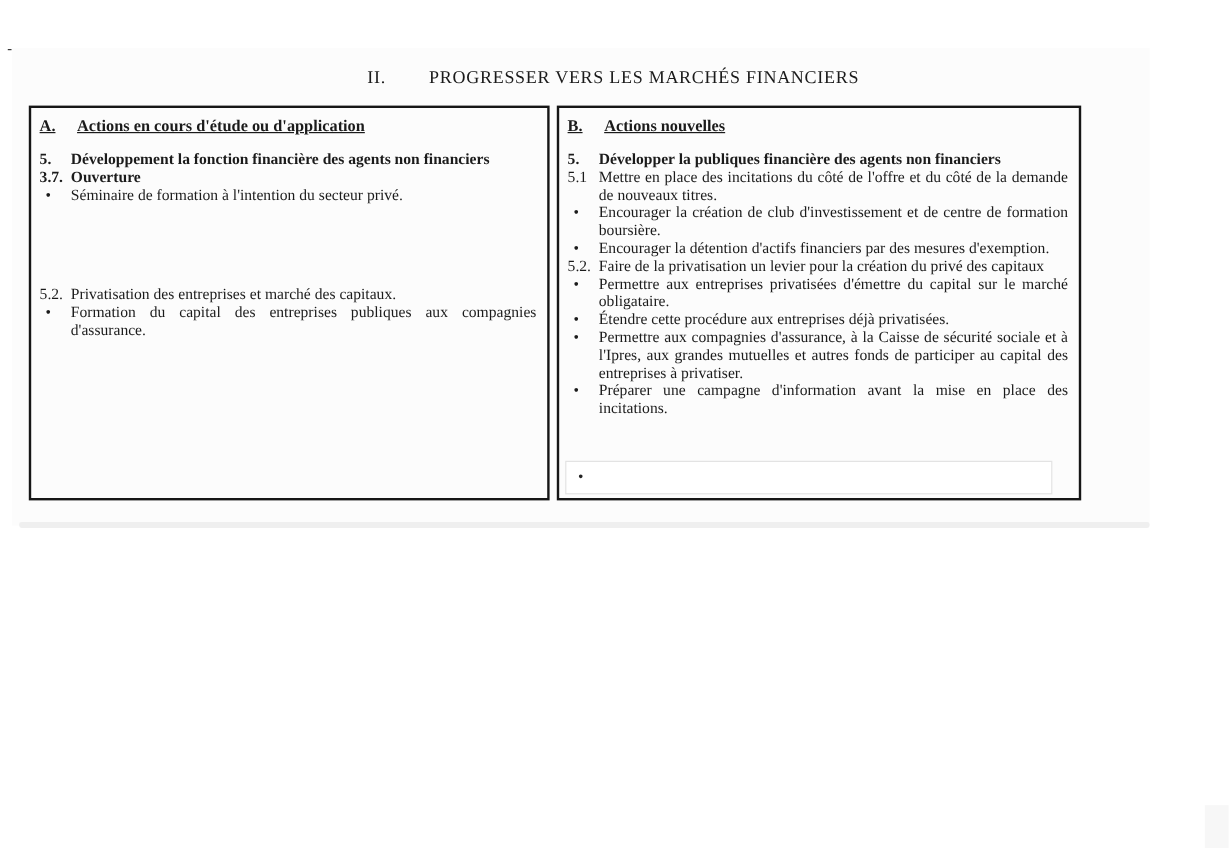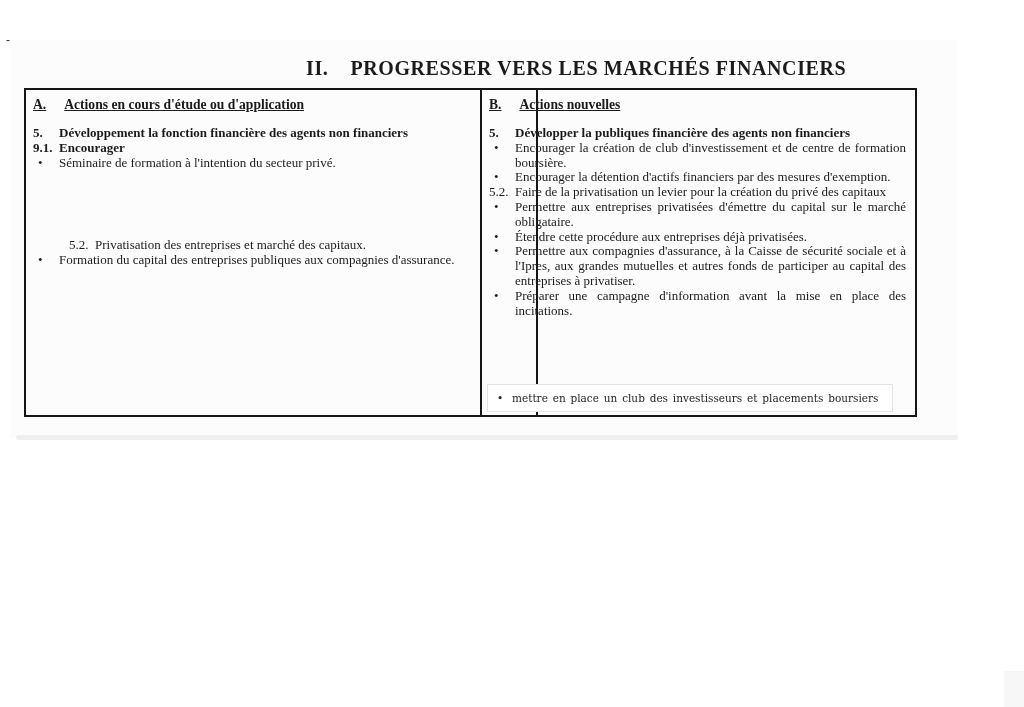--- a/index.html
+++ b/index.html
@@ -5,36 +5,36 @@
   html,body{margin:0;padding:0;}
   body{
     width:1024px;height:707px;position:relative;background:#ffffff;
     font-family:"Liberation Serif", serif;color:#1b1b1b;overflow:hidden;
   }
   .scan-page{position:absolute;left:10px;top:40px;width:948px;height:398px;background:#fcfcfc;}
   .edge-band{position:absolute;left:16px;top:435px;width:942px;height:5px;background:#ececec;border-radius:2px;opacity:.85;}
   .corner-rect{position:absolute;left:1004px;top:671px;width:20px;height:36px;background:#f7f7f7;}
   .stray-dash{position:absolute;left:6px;top:33px;font-size:12px;font-weight:bold;color:#3a3a3a;}
   .title{
-    position:absolute;left:306px;top:57px;display:flex;gap:22px;
-    font-weight:bold;font-size:20px;letter-spacing:.6px;white-space:nowrap;
+    position:absolute;left:306px;top:57px;display:flex;gap:36px;
+    font-weight:normal;font-size:15px;letter-spacing:.6px;white-space:nowrap;
   }
   .panel{
     position:absolute;top:88px;height:329px;border:2px solid #161616;
     box-sizing:border-box;padding:7px 9px 0 7px;background:transparent;overflow:hidden;
   }
-  .panel.left{left:24px;width:514px;}
-  .panel.right{left:480px;width:437px;}
+  .panel.left{left:24px;width:434px;}
+  .panel.right{left:464px;width:437px;}
   .box-header{font-weight:bold;font-size:13.6px;text-decoration:underline;margin-bottom:13px;white-space:nowrap;}
   .box-header .hmark{padding-right:18px;}
   .item{font-size:13px;line-height:14.8px;text-align:justify;padding-left:26px;text-indent:-26px;}
   .item .marker{display:inline-block;width:26px;text-indent:0;box-sizing:border-box;}
   .item .marker.bullet{padding-left:5px;}
   .bold{font-weight:bold;}
-  .gap-top{margin-top:68px;margin-left:36px;}
+  .gap-top{margin-top:68px;}
   .inserted-note{
     position:absolute;left:5px;right:22px;bottom:3px;height:26px;background:#ffffff;
     border:1px solid #e3e3e3;display:flex;align-items:center;
     font-family:"DejaVu Serif", serif;font-size:10.5px;word-spacing:1.5px;color:#242424;
   }
   .inserted-note .nb{display:inline-block;width:24px;text-align:center;flex:0 0 auto;}
   .inserted-note .ntext{white-space:nowrap;}
 </style>
 </head>
 <body>
@@ -50,39 +50,42 @@
 </div>
 
 <div class="panel left">
   <div class="box-header">
     <span class="hmark">A.</span><span>Actions en cours d'étude ou d'application</span>
   </div>
   <div class="item bold">
     <span class="marker">5.</span><span>Développement la fonction financière des agents non financiers</span>
   </div>
   <div class="item bold">
-    <span class="marker">9.1.</span><span>Encourager</span>
+    <span class="marker">3.7.</span><span>Ouverture</span>
   </div>
   <div class="item">
     <span class="marker bullet">•</span><span>Séminaire de formation à l'intention du secteur privé.</span>
   </div>
   <div class="item gap-top">
     <span class="marker">5.2.</span><span>Privatisation des entreprises et marché des capitaux.</span>
   </div>
   <div class="item">
     <span class="marker bullet">•</span><span>Formation du capital des entreprises publiques aux compagnies d'assurance.</span>
   </div>
 </div>
 
 <div class="panel right">
   <div class="box-header">
     <span class="hmark">B.</span><span>Actions nouvelles</span>
   </div>
   <div class="item bold">
     <span class="marker">5.</span><span>Développer la publiques financière des agents non financiers</span>
+  </div>
+  <div class="item">
+    <span class="marker">5.1</span><span>Mettre en place des incitations du côté de l'offre et du côté de la demande de nouveaux titres.</span>
   </div>
   <div class="item">
     <span class="marker bullet">•</span><span>Encourager la création de club d'investissement et de centre de formation boursière.</span>
   </div>
   <div class="item">
     <span class="marker bullet">•</span><span>Encourager la détention d'actifs financiers par des mesures d'exemption.</span>
   </div>
   <div class="item">
     <span class="marker">5.2.</span><span>Faire de la privatisation un levier pour la création du privé des capitaux</span>
   </div>
@@ -93,15 +96,14 @@
     <span class="marker bullet">•</span><span>Étendre cette procédure aux entreprises déjà privatisées.</span>
   </div>
   <div class="item">
     <span class="marker bullet">•</span><span>Permettre aux compagnies d'assurance, à la Caisse de sécurité sociale et à l'Ipres, aux grandes mutuelles et autres fonds de participer au capital des entreprises à privatiser.</span>
   </div>
   <div class="item">
     <span class="marker bullet">•</span><span>Préparer une campagne d'information avant la mise en place des incitations.</span>
   </div>
   <div class="inserted-note">
     <span class="nb">•</span>
-      <span class="ntext">mettre en place un club des investisseurs et placements boursiers</span>
   </div>
 </div>
 
 </body></html>

